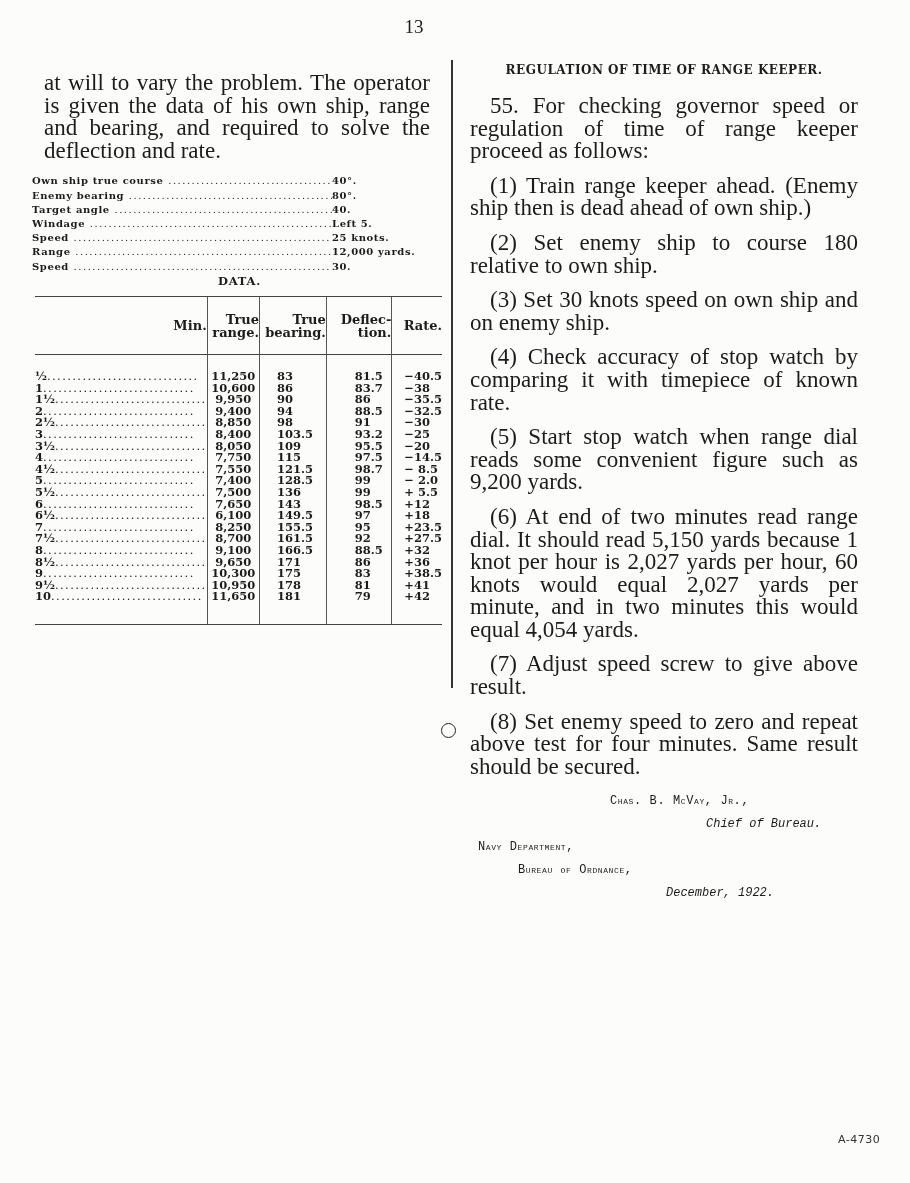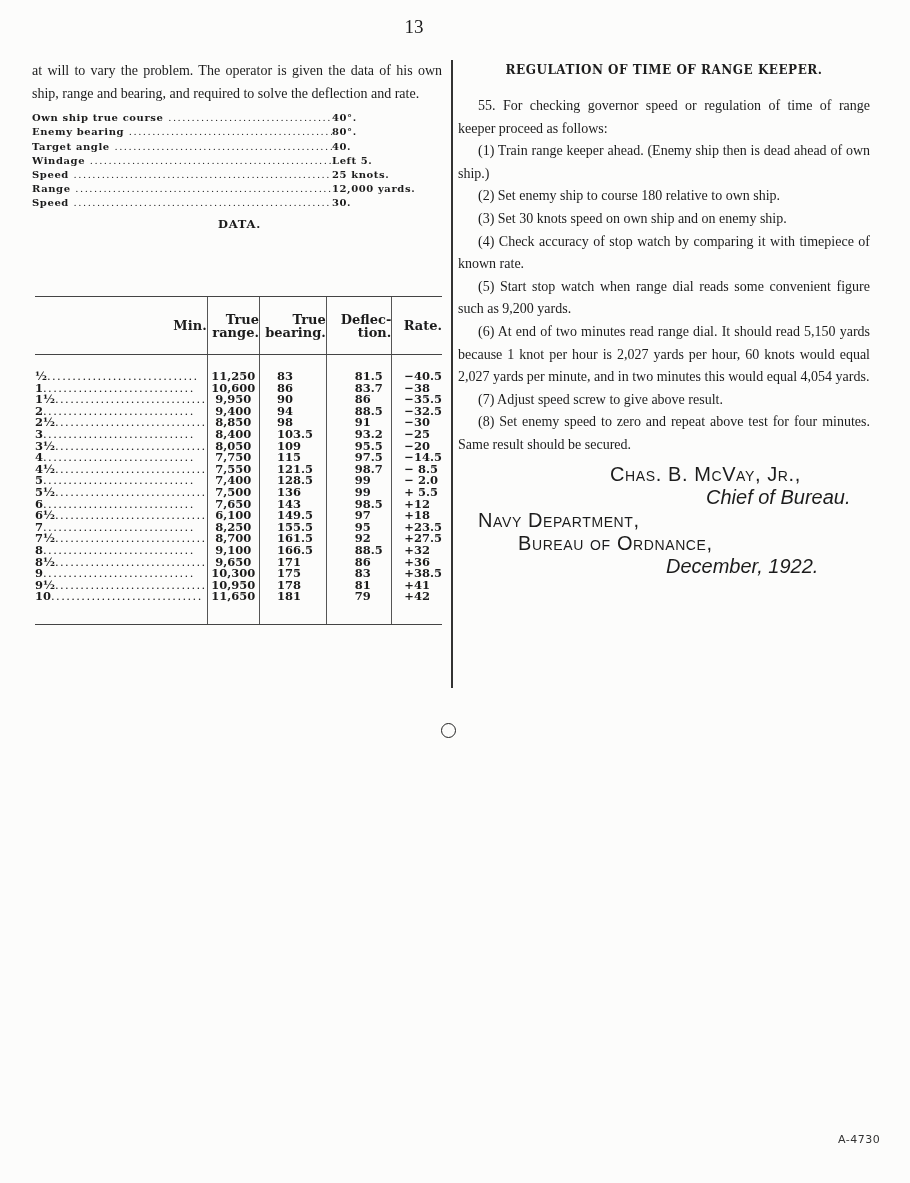--- a/index.html
+++ b/index.html
@@ -21,42 +21,42 @@
   }
   .col-right {
     position: absolute; left: 458px; top: 60px; width: 412px;
   }
   .divider {
     position: absolute; left: 451px; top: 60px; width: 1.5px; height: 628px;
     background: #333;
   }
   .para {
     font-family: "Liberation Serif", serif;
-    font-size: 14px; line-height: 22.6px;
-    text-align: justify; margin: 0;
+    font-size: 23px; line-height: 22.6px;
+    text-align: justify; margin: 12px;
   }
   .para-indent { text-indent: 20px; }
   .given-list {
     margin-top: 6px;
     font-family: "DejaVu Serif", serif;
     font-weight: bold; font-size: 10px; line-height: 14.2px;
     letter-spacing: 0.6px;
   }
   .given-row { display: flex; }
   .given-label {
     width: 300px; overflow: hidden; white-space: nowrap;
   }
   .given-label::after {
     content: " ..................................................................";
     letter-spacing: 1.5px; font-weight: normal;
   }
   .given-value { white-space: nowrap; }
   .data-title {
     text-align: center; font-weight: bold; font-size: 11.5px;
-    letter-spacing: 0.8px; margin-top: 6px; margin-left: 5px;
+    letter-spacing: 0.8px; margin-left: 5px;
   }
   table.data {
     position: absolute; left: 35px; top: 296px; width: 407px;
     border-collapse: collapse;
     font-family: "DejaVu Serif", serif;
     font-weight: bold; font-size: 11.5px;
   }
   table.data th {
     font-size: 13px; line-height: 13px; font-weight: bold;
     height: 57px; vertical-align: middle; text-align: right;
@@ -78,21 +78,21 @@
   }
   td.range-cell { width: 71px; text-align: center; }
   td.bearing-cell { width: 71px; text-align: left; padding-left: 17px !important; }
   td.defl-cell { width: 72px; text-align: left; padding-left: 28px !important; }
   td.rate-cell { text-align: left; padding-left: 12px !important; }
   .section-heading {
     font-family: "DejaVu Serif", serif; font-weight: bold;
     font-size: 12px; letter-spacing: 0.5px;
     text-align: center; margin: 3px 0 18px 0;
   }
-  .signature { font-family: Liberation Sans, sans-serif; font-size: 20px; line-height: 23px; }
+  .signature { font-family: Liberation Mono, monospace; font-size: 12px; line-height: 23px; }
   .sc { font-variant: small-caps; letter-spacing: 0.6px; }
   .sig-name { padding-left: 152px; margin-top: 6px; }
   .sig-title { padding-left: 248px; font-style: italic; }
   .sig-dept { padding-left: 20px; }
   .sig-bureau { padding-left: 60px; }
   .sig-date { padding-left: 208px; font-style: italic; }
   .circle-mark {
     position: absolute; left: 441px; top: 723px;
     width: 13px; height: 13px; border: 1.6px solid #222; border-radius: 50%;
   }

